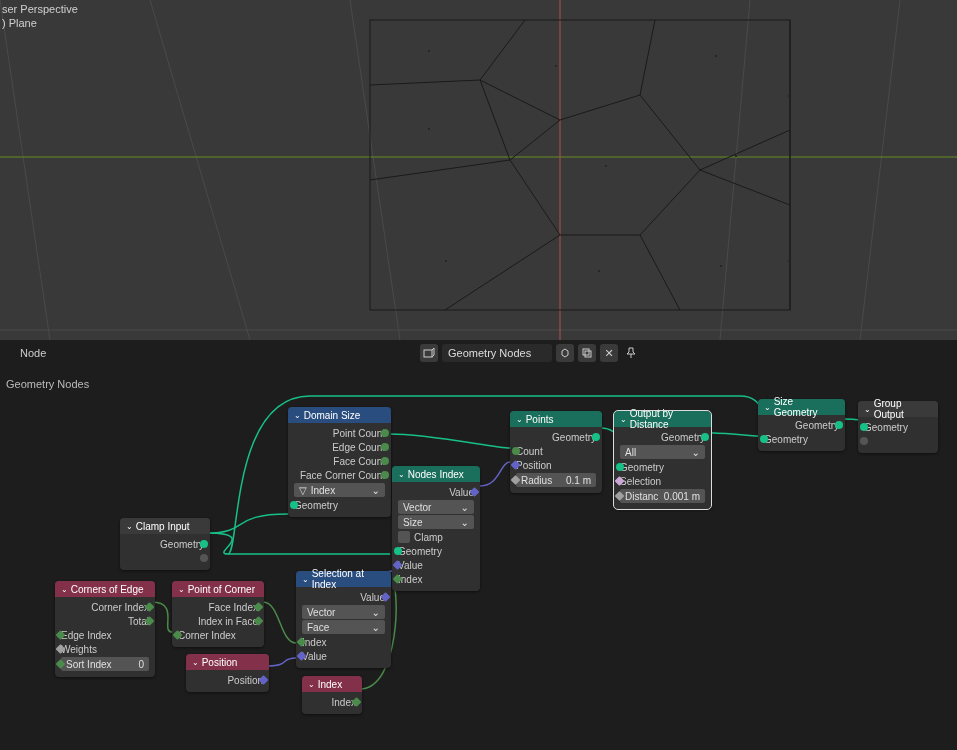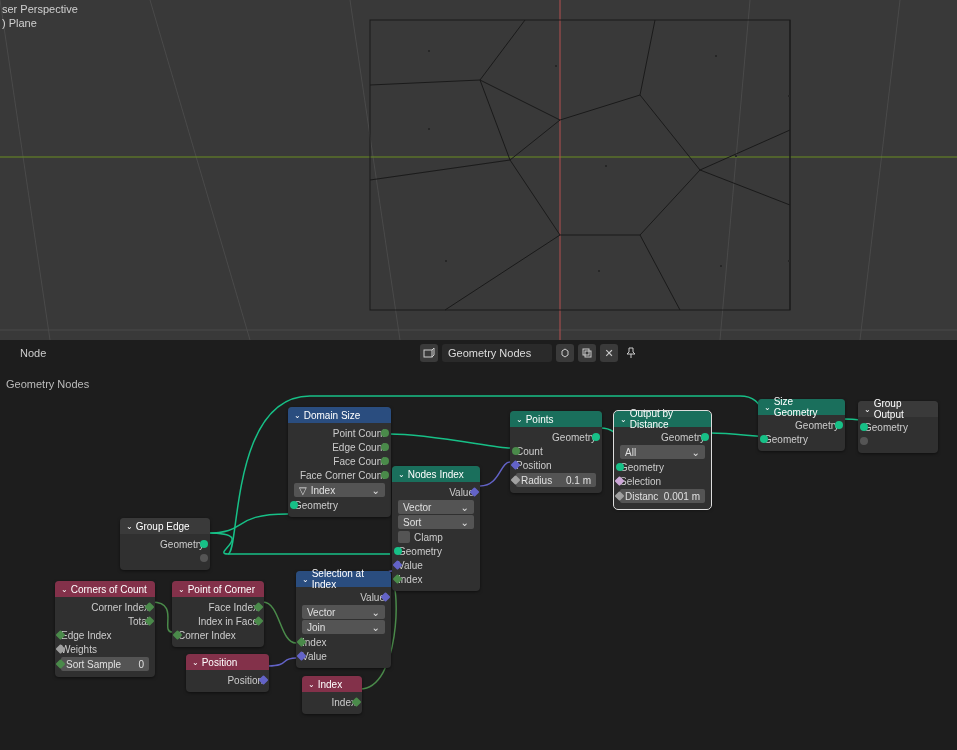--- a/index.html
+++ b/index.html
@@ -168,21 +168,21 @@
     <g stroke="#6363c7" stroke-width="1.5" fill="none">
       <path d="M268 300 C 290 300 280 292 296 292"></path>
       <path d="M360 222 C 390 222 380 205 392 205"></path>
       <path d="M480 120 C 500 120 500 96 510 96"></path>
     </g>
   </svg>
 
   <div class="node" style="left:120px; top:152px; width:90px;">
     <div class="title t-dark">
         <span class="chev">⌄</span>
-        <span>Group Edge</span>
+        <span>Clamp Input</span>
       </div>
     <div class="body">
       <div class="row right">
           <span>Geometry</span>
           <span class="sock out geo"></span>
         </div>
       <div class="row right">
           <span class="sock out float" style="background:#555"></span>
         </div>
     </div>
@@ -230,21 +230,21 @@
     <div class="body">
       <div class="row right">
           <span>Value</span>
           <span class="sock out vec diamond"></span>
         </div>
       <div class="field">
           <span>Vector</span>
           <span style="margin-left:auto">⌄</span>
         </div>
       <div class="field">
-          <span>Sort</span>
+          <span>Size</span>
           <span style="margin-left:auto">⌄</span>
         </div>
       <div class="row left">
           <span class="checkbox"></span>
           <span>Clamp</span>
         </div>
       <div class="row left">
           <span class="sock in geo"></span>
           <span>Geometry</span>
         </div>
@@ -348,21 +348,21 @@
         </div>
       <div class="row left">
           <span class="sock in float" style="background:#555"></span>
         </div>
     </div>
   </div>
 
   <div class="node" style="left:55px; top:215px; width:100px;">
     <div class="title t-red">
         <span class="chev">⌄</span>
-        <span>Corners of Count</span>
+        <span>Corners of Edge</span>
       </div>
     <div class="body">
       <div class="row right">
           <span>Corner Index</span>
           <span class="sock out int diamond"></span>
         </div>
       <div class="row right">
           <span>Total</span>
           <span class="sock out int diamond"></span>
         </div>
@@ -370,21 +370,21 @@
           <span class="sock in int diamond"></span>
           <span>Edge Index</span>
         </div>
       <div class="row left">
           <span class="sock in float diamond"></span>
           <span>Weights</span>
         </div>
       <div class="row left" style="height:16px">
           <span class="sock in int diamond"></span>
           <div class="field split">
-            <span>Sort Sample</span>
+            <span>Sort Index</span>
             <span>0</span>
           </div>
         </div>
     </div>
   </div>
 
   <div class="node" style="left:172px; top:215px; width:92px;">
     <div class="title t-red">
         <span class="chev">⌄</span>
         <span>Point of Corner</span>
@@ -413,21 +413,21 @@
     <div class="body">
       <div class="row right">
           <span>Value</span>
           <span class="sock out vec diamond"></span>
         </div>
       <div class="field">
           <span>Vector</span>
           <span style="margin-left:auto">⌄</span>
         </div>
       <div class="field">
-          <span>Join</span>
+          <span>Face</span>
           <span style="margin-left:auto">⌄</span>
         </div>
       <div class="row left">
           <span class="sock in int diamond"></span>
           <span>Index</span>
         </div>
       <div class="row left">
           <span class="sock in vec diamond"></span>
           <span>Value</span>
         </div>

